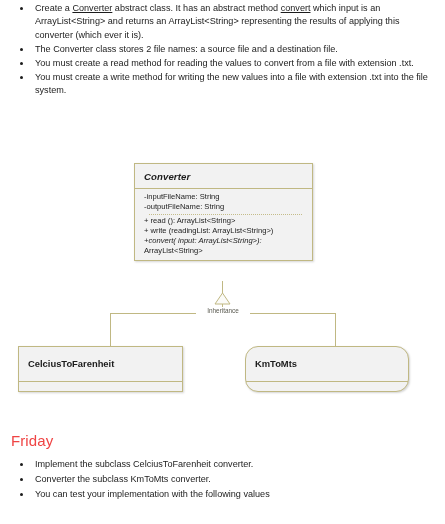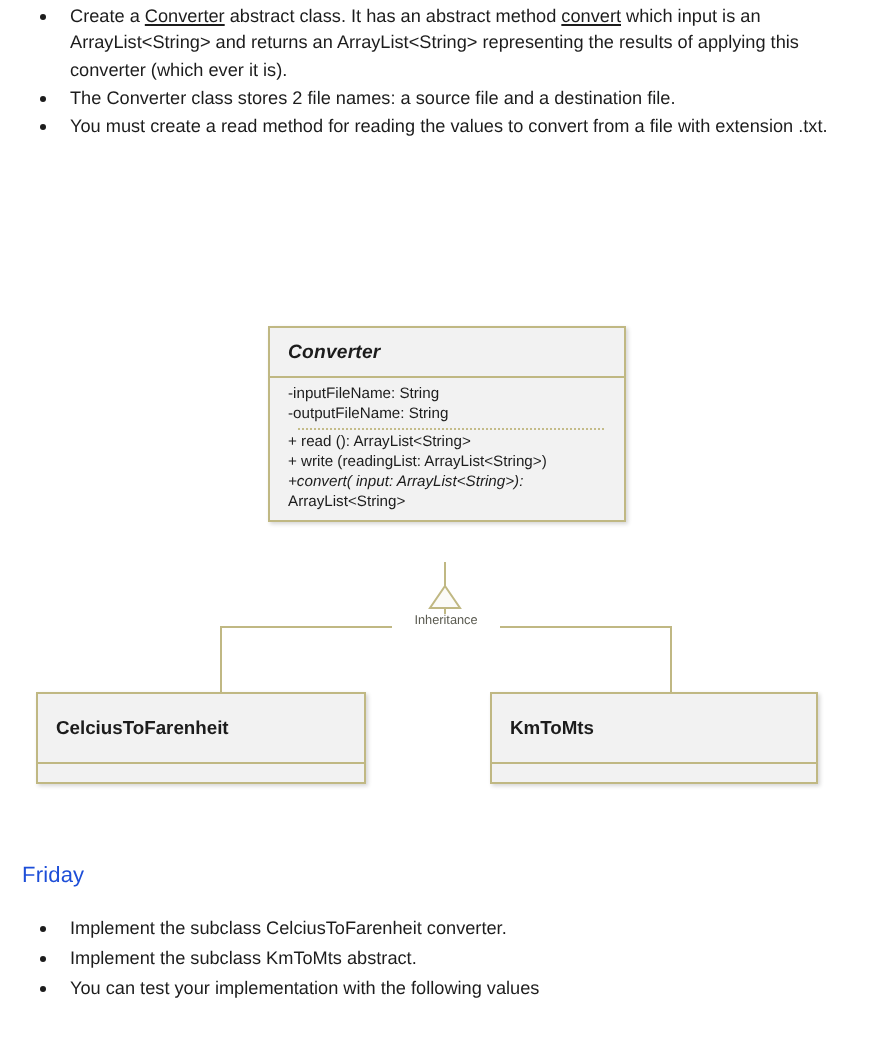--- a/index.html
+++ b/index.html
@@ -114,20 +114,21 @@
   
   #celcius-box {
     left: 18px;
     top: 196px;
     width: 165px;
   }
   #km-box {
     left: 245px;
     top: 196px;
     width: 164px;
+    border-radius: 13px;
   }
   .sub-title {
     font-size: 9.4px;
     font-weight: bold;
     color: #1c1c1c;
     padding: 11px 0 12px 9px;
   }
 
   
   .conn {
@@ -162,22 +163,22 @@
     color: #5a5a50;
     background: #ffffff;
     line-height: 8px;
   }
 
   
   .friday-heading {
     position: absolute;
     left: 11px;
     top: 432px;
-    font-size: 11px;
-    color: #1d4ed8;
+    font-size: 15px;
+    color: #ef4444;
     font-weight: normal;
     letter-spacing: 0.1px;
   }
   .friday-list {
     position: absolute;
     left: 0;
     top: 457px;
     width: 436px;
     margin: 0;
     padding: 0;
@@ -207,20 +208,23 @@
 
 <ul class="doc-list">
   <li>
     <span><span>Create a </span><span class="u">Converter</span><span> abstract class. It has an abstract method </span><span class="u">convert</span><span> which input is an ArrayList&lt;String&gt; and returns an ArrayList&lt;String&gt; representing the results of applying this converter (which ever it is).</span></span>
   </li>
   <li>
     <span><span>The Converter class stores 2 file names: a source file and a destination file.</span></span>
   </li>
   <li>
     <span><span>You must create a read method for reading the values to convert from a file with extension .txt.</span></span>
+  </li>
+  <li>
+    <span><span>You must create a write method for writing the new values into a file with extension .txt into the file system.</span></span>
   </li>
 </ul>
 
 <div class="uml-canvas">
 
   <div class="uml-box" id="converter-box">
     <div class="uml-title abstract">Converter</div>
     <div class="uml-sep"></div>
     <div class="uml-compartment">
       <div class="row">-inputFileName: String</div>
@@ -257,18 +261,18 @@
   </div>
 
 </div>
 
 <div class="friday-heading">Friday</div>
 <ul class="friday-list">
   <li>
     <span>Implement the subclass CelciusToFarenheit converter.</span>
   </li>
   <li>
-    <span>Implement the subclass KmToMts abstract.</span>
+    <span>Converter the subclass KmToMts converter.</span>
   </li>
   <li>
     <span>You can test your implementation with the following values</span>
   </li>
 </ul>
 
 </body></html>

